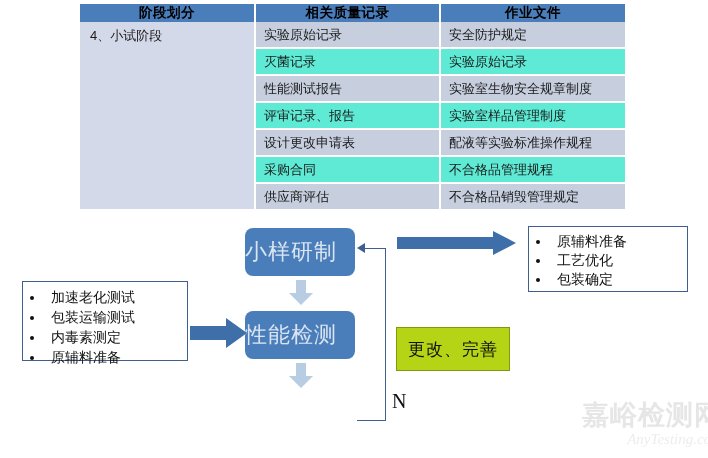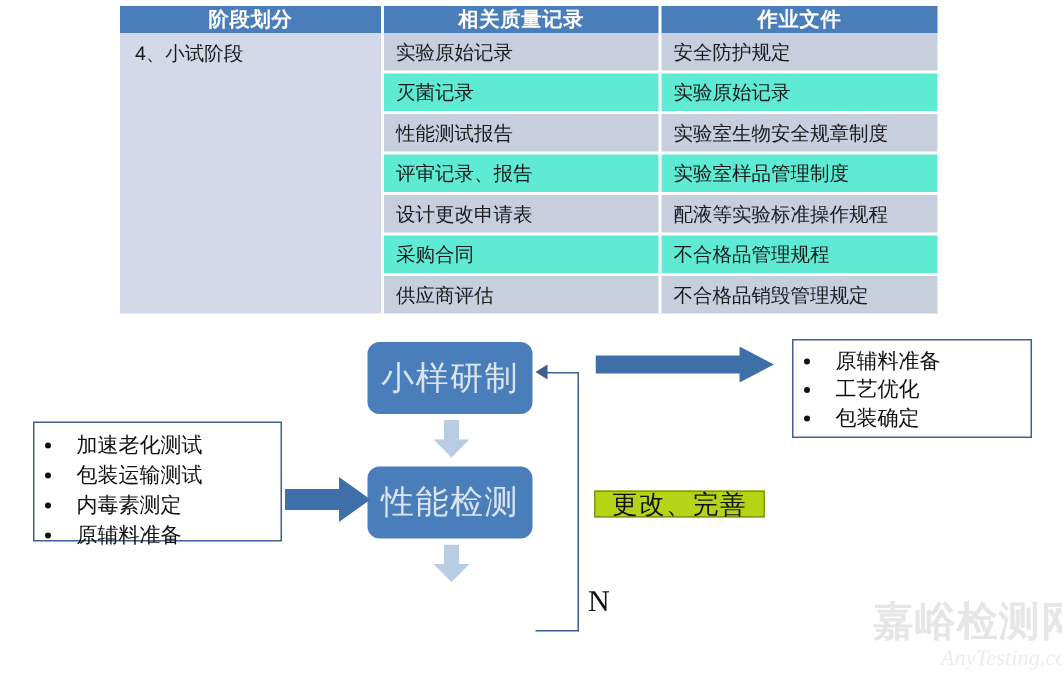--- a/index.html
+++ b/index.html
@@ -30,21 +30,21 @@
     table-layout: fixed;
     font-size: 13px;
     color: #1a1a1a;
   }
   .qtable col.c1 { width: 175px; }
   .qtable col.c2 { width: 185px; }
   .qtable col.c3 { width: 185px; }
 
   .qtable thead th {
     background: #4a7ebb;
-    color: #ffffff;
+    color: #000000;
     font-weight: bold;
     font-size: 13.5px;
     text-align: center;
     height: 14px;
     padding: 0;
     border-left: 2px solid #ffffff;
     border-right: 2px solid #ffffff;
     letter-spacing: 0.5px;
   }
   .qtable thead th:first-child { border-left: none; }
@@ -77,21 +77,20 @@
   
   .flowbox {
     position: absolute;
     background: #4a7ebb;
     border-radius: 8px;
     color: #dbe5f1;
     font-size: 22px;
     letter-spacing: 1px;
     display: flex;
     align-items: center;
-    justify-content: center;
     font-family: "DejaVu Sans", "Liberation Sans", sans-serif;
   }
   #box-xiaoyang { left: 245px; top: 228px; width: 110px; height: 48px; }
   #box-xingneng { left: 245px; top: 311px; width: 110px; height: 48px; }
   #box-xiaoshi  { left: 245px; top: 394px; width: 110px; height: 48px; }
 
   .downarrow {
     position: absolute;
     left: 288px;
     width: 26px;
@@ -127,21 +126,21 @@
     position: absolute;
   }
   #arrow-left-to-mid { left: 190px; top: 317px; width: 58px; height: 32px; }
   #arrow-mid-to-right { left: 397px; top: 231px; width: 120px; height: 24px; }
 
   .greenbox {
     position: absolute;
     left: 396px;
     top: 327px;
     width: 114px;
-    height: 18px;
+    height: 44px;
     background: #b5d415;
     border: 1px solid #7f9a0e;
     box-sizing: border-box;
     display: flex;
     align-items: center;
     justify-content: center;
     font-size: 17px;
     color: #111111;
     letter-spacing: 1px;
     font-family: "DejaVu Sans", "Liberation Sans", sans-serif;

